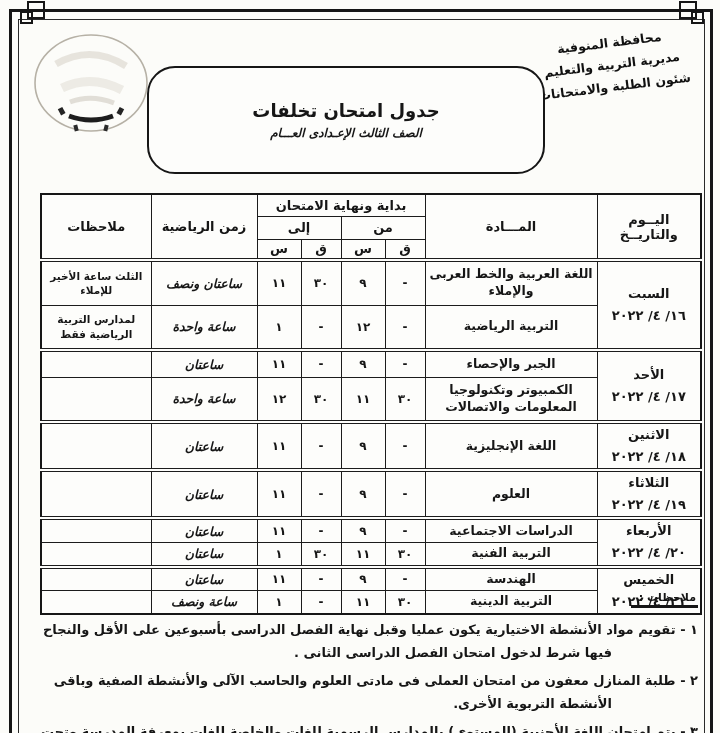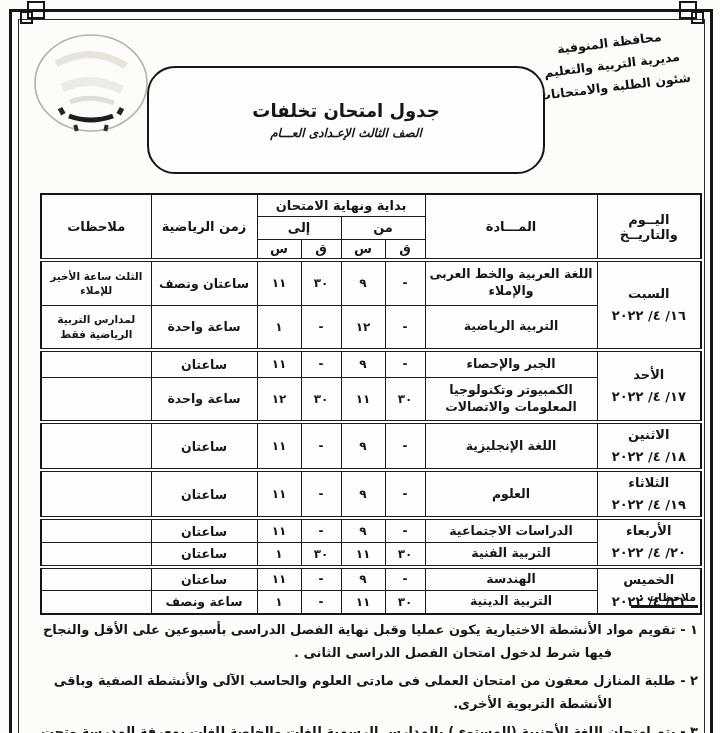--- a/index.html
+++ b/index.html
@@ -50,21 +50,21 @@
     border:2.5px solid #161616; background:#fdfdfb;
   }
   .sched th, .sched td {
     border:1.5px solid #1c1c1c; text-align:center; vertical-align:middle;
     padding:0 2px; overflow:hidden;
   }
   .sched th { font-size:13px; }
   .sched td.day  { font-size:13px;  line-height:1.7;border-radius:11px; }
   .sched td.sub  { font-size:12.5px; line-height:1.35; }
   .sched td.num  { font-size:12px; }
-  .sched td.dur  { font-size:12.5px; }
+  .sched td.dur  { font-size:12.5px;font-style:italic; }
   .sched td.note { font-size:10.5px; line-height:1.4; }
   .sched tr.grp > td { border-top:4px double #1c1c1c; }
   .sched tr.h1 { height:22px; } .sched tr.h2 { height:23px; } .sched tr.h3 { height:21px; }
   .sched tr.r45 { height:45px; } .sched tr.r27 { height:27px; }
   .sched tr.r34 { height:34px;padding-left:8px; } .sched tr.r24 { height:24px; }
   .sched tr.r23 { height:23px; }
   
   .footnotes { position:absolute; right:22px; left:16px; top:586px; }
   .fn-heading {
     display:inline-block; font-size:11px; padding:0 2px 1px 8px;

